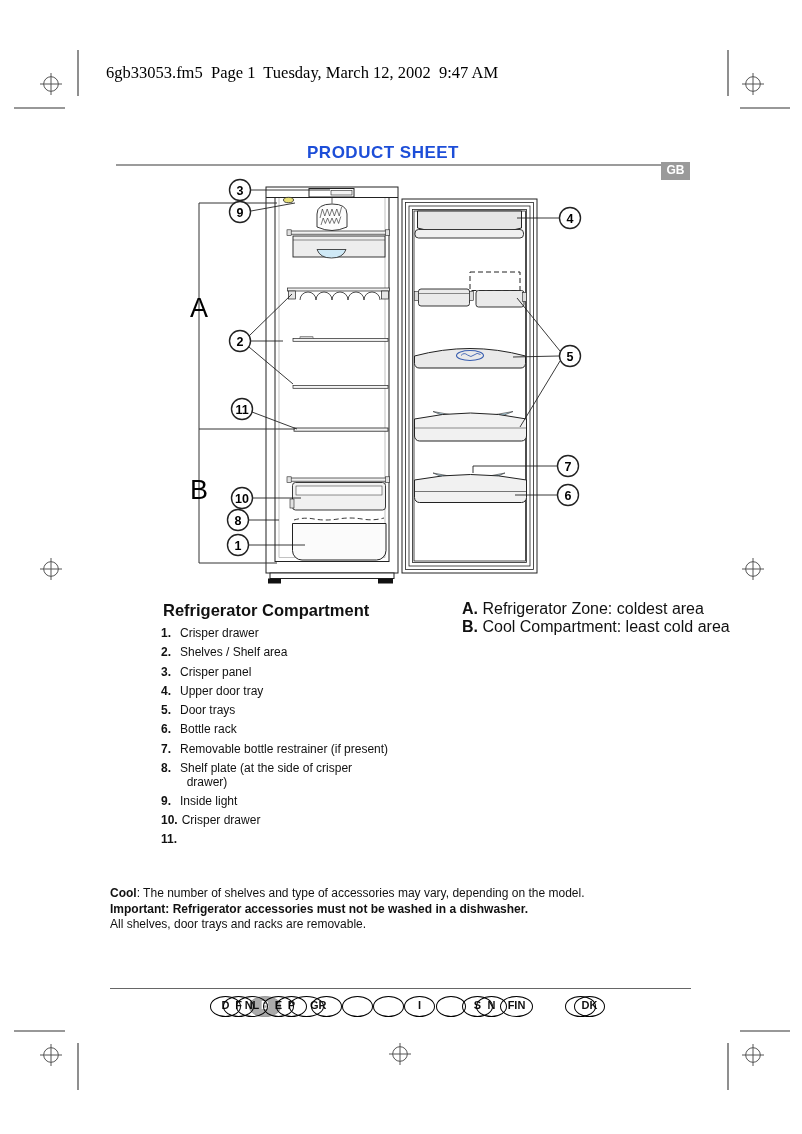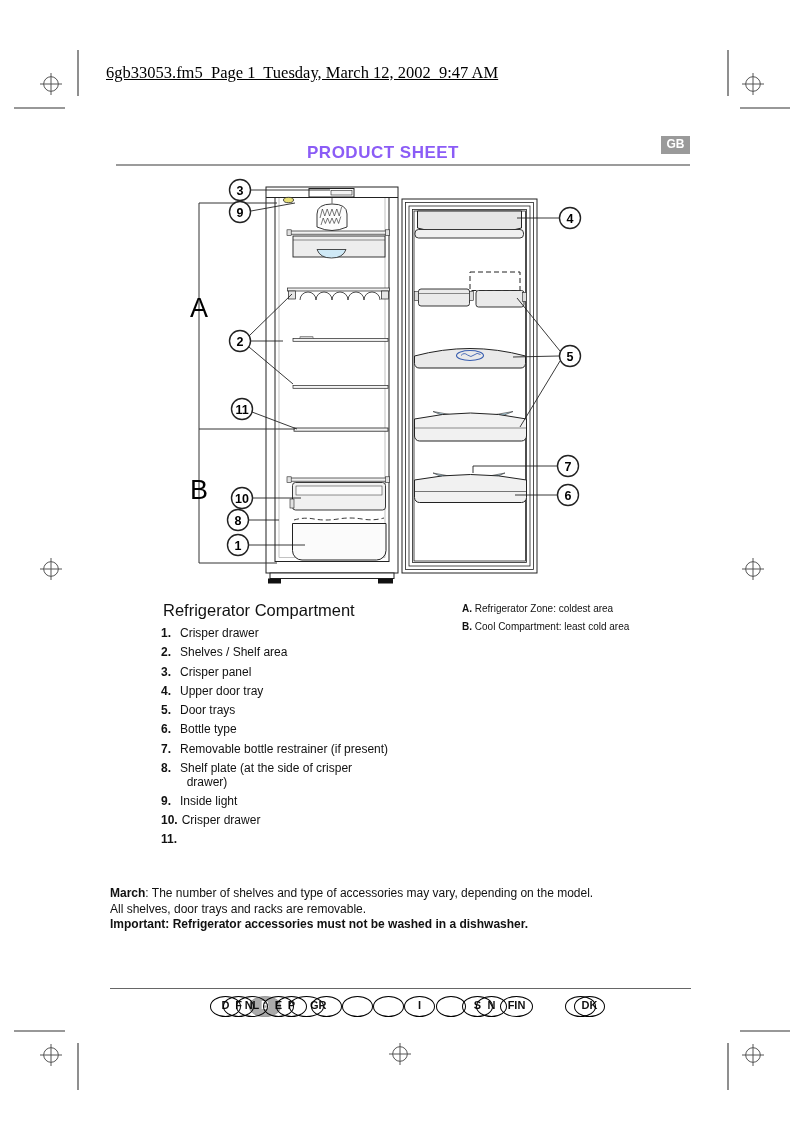--- a/index.html
+++ b/index.html
@@ -1,31 +1,31 @@
 <!DOCTYPE html>
 <html><head>
 <meta charset="utf-8">
 <style>
   html,body{margin:0;padding:0;background:#fff;}
   .page{position:relative;width:802px;height:1134px;background:#fff;overflow:hidden;
         font-family:"Liberation Sans",sans-serif;color:#111;}
   .file-header{position:absolute;left:106px;top:63px;font-family:"Liberation Serif",serif;
-        font-size:16.5px;white-space:pre;color:#000;text-decoration:underline;}
+        font-size:16.5px;white-space:pre;color:#000;}
   .title{position:absolute;left:116px;top:143px;width:534px;text-align:center;
-        font-size:17px;font-weight:bold;letter-spacing:.5px;color:#8b5cf6;}
+        font-size:17px;font-weight:bold;letter-spacing:.5px;color:#1d4ed8;}
   .title-rule{position:absolute;left:116px;top:163.5px;width:574px;height:2px;background:#9b9b9b;}
-  .badge{position:absolute;left:661px;top:136px;width:29px;height:17.5px;background:#9a9a9a;
+  .badge{position:absolute;left:661px;top:162px;width:29px;height:17.5px;background:#9a9a9a;
         color:#fff;font-size:12px;font-weight:bold;text-align:center;line-height:17.5px;}
   .svg-abs{position:absolute;pointer-events:none;}
-  .legend-heading{position:absolute;left:163px;top:601px;font-size:16.5px;font-weight:normal;}
+  .legend-heading{position:absolute;left:163px;top:601px;font-size:16.5px;font-weight:bold;}
   .legend-list{position:absolute;left:161px;top:627px;width:280px;font-size:12px;line-height:13.6px;}
   .legend-item{display:flex;margin-bottom:5.7px;}
   .legend-item .num{font-weight:bold;min-width:15px;margin-right:4px;}
   .legend-item .txt{white-space:pre-wrap;}
-  .zones{position:absolute;left:462px;top:602px;font-size:10px;line-height:13.6px;}
+  .zones{position:absolute;left:462px;top:602px;font-size:16px;line-height:13.6px;}
   .zone-line{margin-bottom:4.5px;}
   .zone-line b{font-weight:bold;}
   .notes{position:absolute;left:110px;top:886px;width:590px;font-size:12px;line-height:15.7px;}
   .notes b{font-weight:bold;}
   .lang-rule{position:absolute;left:110px;top:988px;width:581px;height:1px;background:#666;}
   .langs{position:absolute;left:0;top:996px;width:802px;height:22px;}
   .oval{position:absolute;top:0;height:21px;border:1.5px solid #000;border-radius:50%;
         box-sizing:border-box;background:transparent;text-align:center;font-size:11px;
         font-weight:bold;line-height:17px;z-index:1;}
   .oval.filled{background:#ababab;border-color:#9a9a9a;color:#fff;z-index:0;}
@@ -239,21 +239,21 @@
     <div class="legend-item">
         <span class="num">4.</span>
         <span class="txt">Upper door tray</span>
       </div>
     <div class="legend-item">
         <span class="num">5.</span>
         <span class="txt">Door trays</span>
       </div>
     <div class="legend-item">
         <span class="num">6.</span>
-        <span class="txt">Bottle type</span>
+        <span class="txt">Bottle rack</span>
       </div>
     <div class="legend-item">
         <span class="num">7.</span>
         <span class="txt">Removable bottle restrainer (if present)</span>
       </div>
     <div class="legend-item">
         <span class="num">8.</span>
         <span class="txt">Shelf plate (at the side of crisper
   drawer)</span>
       </div>
@@ -269,23 +269,23 @@
         <span class="num">11.</span>
       </div>
   </div>
 
   <div class="zones">
     <div class="zone-line"><b>A.</b> <span>Refrigerator Zone: coldest area</span></div>
     <div class="zone-line"><b>B.</b> <span>Cool Compartment: least cold area</span></div>
   </div>
 
   <div class="notes">
-    <div><b>March</b><span>: The number of shelves and type of accessories may vary, depending on the model.</span></div>
+    <div><b>Cool</b><span>: The number of shelves and type of accessories may vary, depending on the model.</span></div>
+    <div><b>Important: Refrigerator accessories must not be washed in a dishwasher.</b></div>
     <div>All shelves, door trays and racks are removable.</div>
-    <div><b>Important: Refrigerator accessories must not be washed in a dishwasher.</b></div>
   </div>
 
   <div class="lang-rule"></div>
   <div class="langs">
     <div class="oval" style="left:210px;width:31px;"><span>D</span></div>
     <div class="oval" style="left:223px;width:31px;"><span>F</span></div>
     <div class="oval" style="left:236px;width:32px;"><span>NL</span></div>
     <div class="oval filled" style="left:249px;width:32px;"><span>B</span></div>
     <div class="oval" style="left:263px;width:31px;"><span>E</span></div>
     <div class="oval" style="left:276px;width:31px;"><span>P</span></div>

